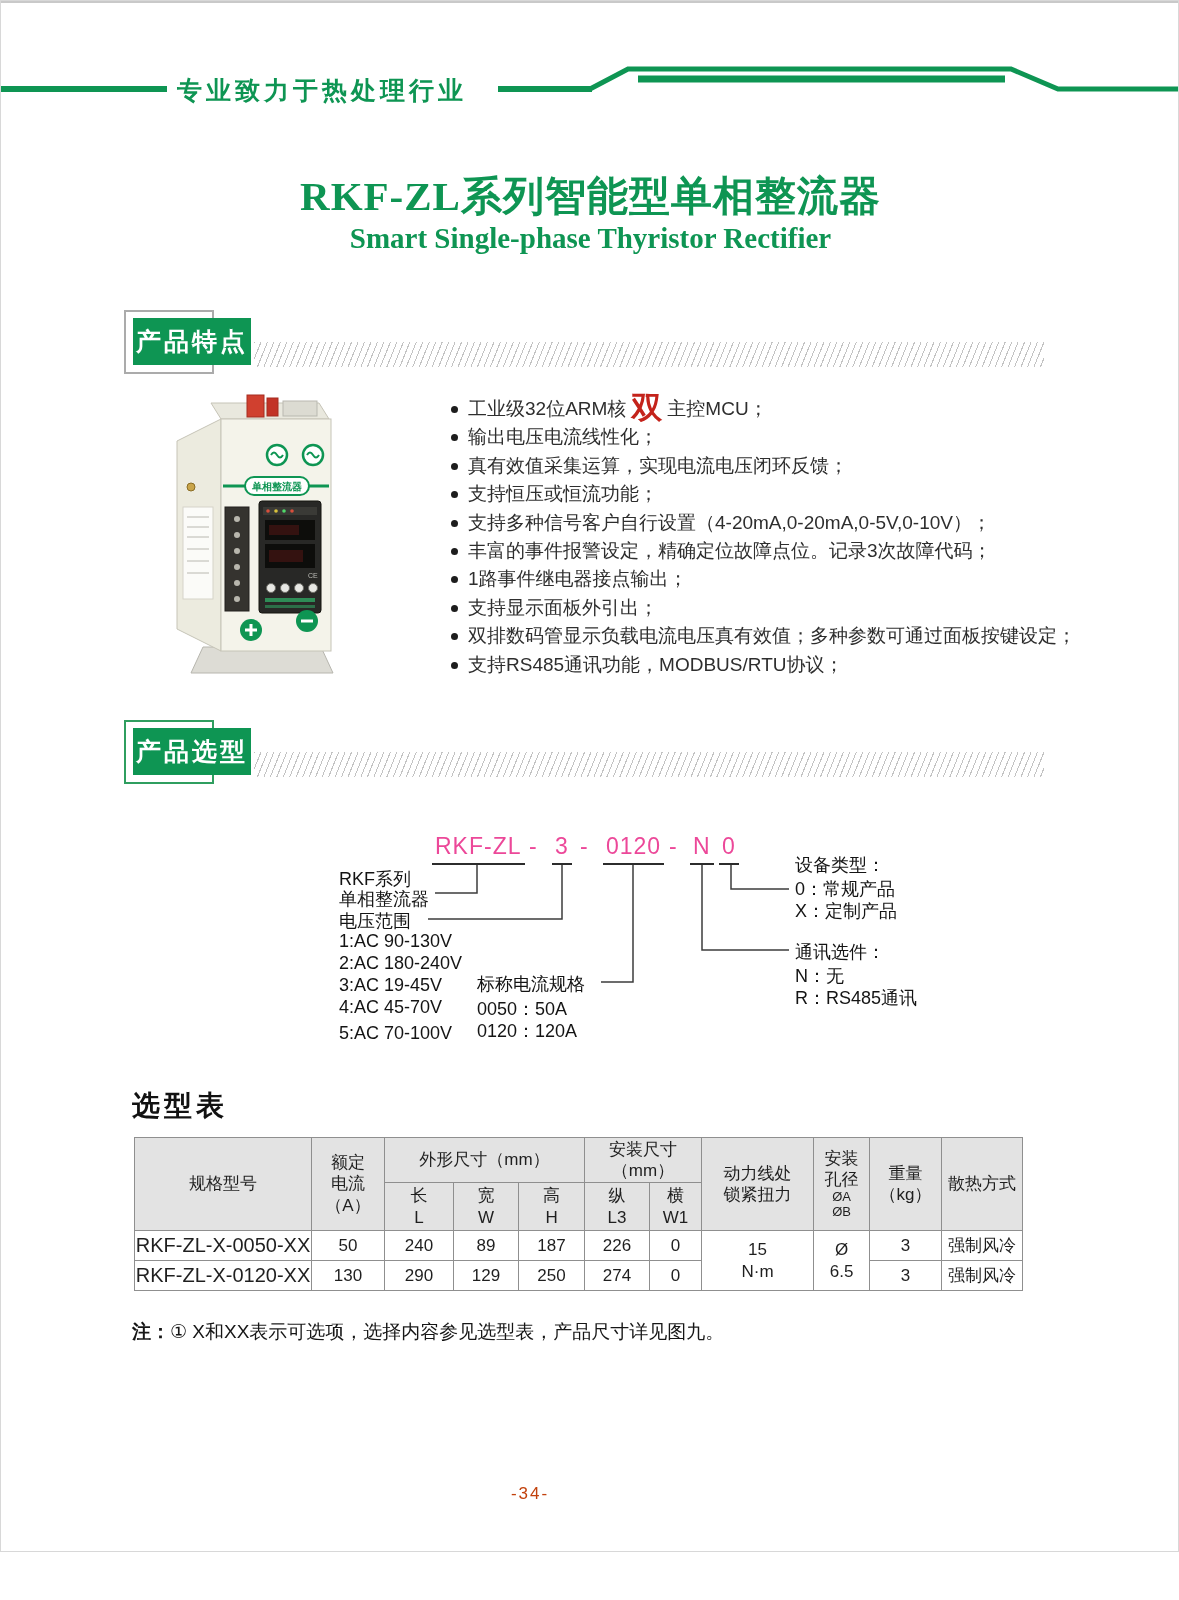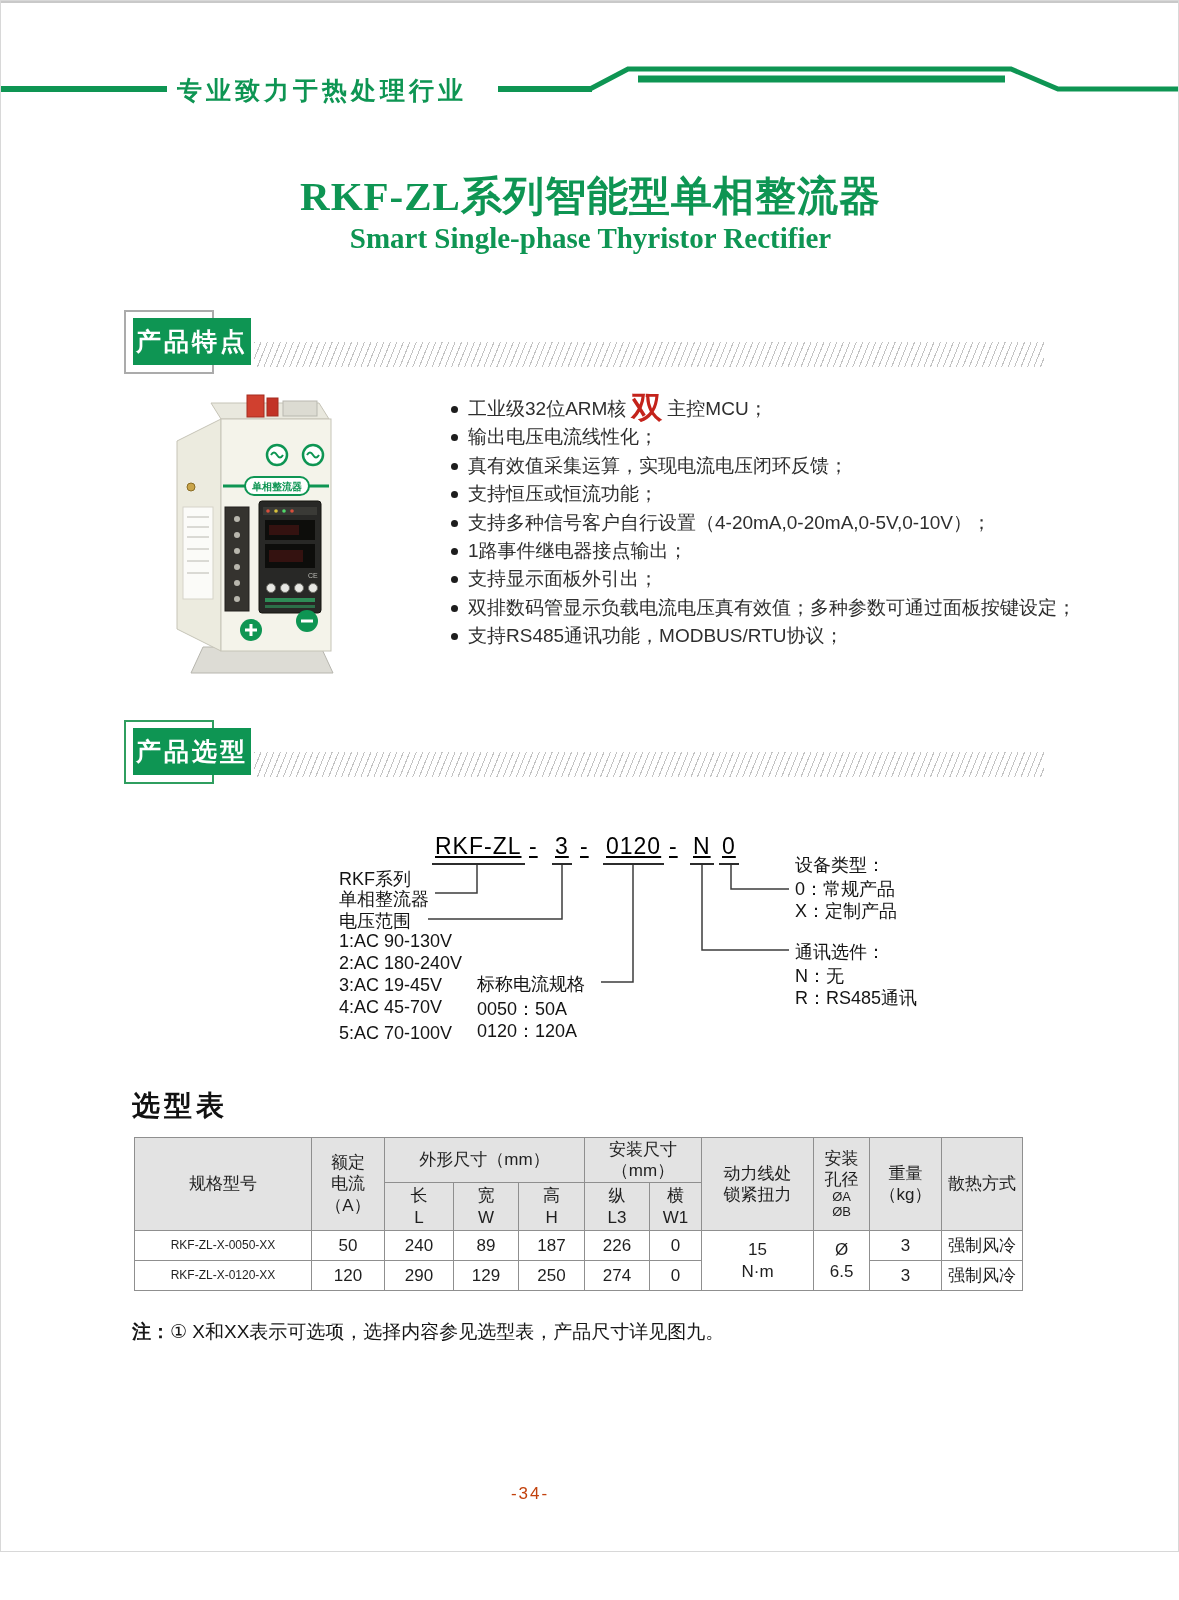--- a/index.html
+++ b/index.html
@@ -64,40 +64,40 @@
     width:7px;height:7px;border-radius:50%;background:#1d1d1d;
   }
   .fred{
     color:#c4231b;font-weight:bold;font-size:31px;
     line-height:0;vertical-align:-3px;margin:0 5px;
   }
 
   
   .diagram{left:330px;top:828px;width:650px;height:222px;font-size:18px;color:#141414;}
   .diagram .lbl{position:absolute;white-space:nowrap;}
-  .code-seg{position:absolute;top:4px;font-size:23px;letter-spacing:1px;color:#000000;text-decoration:underline;}
+  .code-seg{position:absolute;top:4px;font-size:23px;letter-spacing:1px;color:#ec4899;}
   .code-seg.u{border-bottom:2px solid #2c2c2c;padding:0 3px 3px 3px;}
   .dlines{position:absolute;left:0;top:0;pointer-events:none;}
 
   
   .table-title{
     left:131px;top:1086px;
     font-size:28px;font-weight:bold;letter-spacing:4px;color:#111111;
   }
   .sel-table-wrap{left:133px;top:1136px;}
   table.sel{border-collapse:collapse;table-layout:fixed;width:888px;
     font-size:17px;color:#1f1f1f;}
   table.sel th,table.sel td{
     border:1px solid #8f8f8f;text-align:center;vertical-align:middle;
     font-weight:normal;padding:0;line-height:1.25;
   }
   table.sel thead th{background:#e3e3e3;}
   .tr-h1{height:45px;} .tr-h2{height:48px;} .tr-d{height:30px;}
   .small-dia{font-size:13px;line-height:1.15;display:block;}
-  td.model{font-size:12px;letter-spacing:0;}
+  td.model{font-size:20px;letter-spacing:0;}
 
   
   .note{left:131px;top:1318px;font-size:19px;color:#161616;white-space:nowrap;}
   .note b{font-weight:bold;}
   .page-num{
     left:0;top:1483px;width:1058px;text-align:center;
     font-size:17px;letter-spacing:2px;color:#c2410c;
   }
 </style>
 </head>
@@ -198,20 +198,21 @@
       <path d="M142,232 H154" stroke="#ffffff" stroke-width="3"></path>
     </g>
   </svg>
 
   <ul class="abs features">
     <li><span>工业级32位ARM核</span><span class="fred">双</span><span>主控MCU；</span></li>
     <li>输出电压电流线性化；</li>
     <li>真有效值采集运算，实现电流电压闭环反馈；</li>
     <li>支持恒压或恒流功能；</li>
     <li>支持多种信号客户自行设置（4-20mA,0-20mA,0-5V,0-10V）；</li>
+    <li>丰富的事件报警设定，精确定位故障点位。记录3次故障代码；</li>
     <li>1路事件继电器接点输出；</li>
     <li>支持显示面板外引出；</li>
     <li>双排数码管显示负载电流电压真有效值；多种参数可通过面板按键设定；</li>
     <li>支持RS485通讯功能，MODBUS/RTU协议；</li>
   </ul>
 
   <div class="abs sec-outline green" style="left:123px;top:719px;"></div>
   <div class="abs sec-box" style="left:132px;top:727px;">
     <span>产品选型</span>
   </div>
@@ -327,21 +328,21 @@
           </td>
           <td rowspan="2">
             <span>Ø</span><br>
             <span>6.5</span>
           </td>
           <td>3</td>
           <td>强制风冷</td>
         </tr>
         <tr class="tr-d">
           <td class="model">RKF-ZL-X-0120-XX</td>
-          <td>120</td>
+          <td>130</td>
           <td>290</td>
           <td>129</td>
           <td>250</td>
           <td>274</td>
           <td>0</td>
           <td>3</td>
           <td>强制风冷</td>
         </tr>
       </tbody>
     </table>

